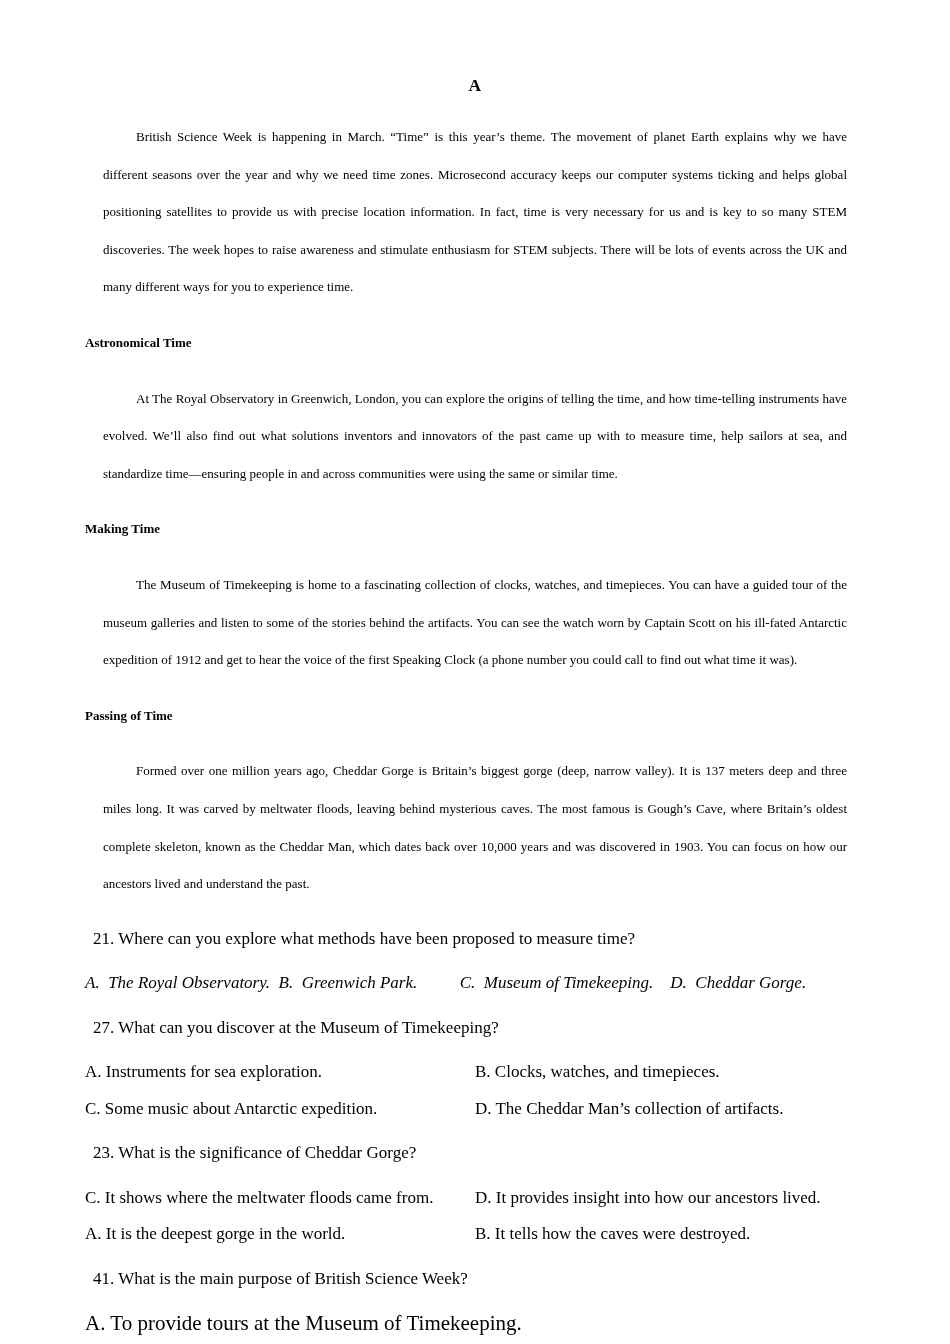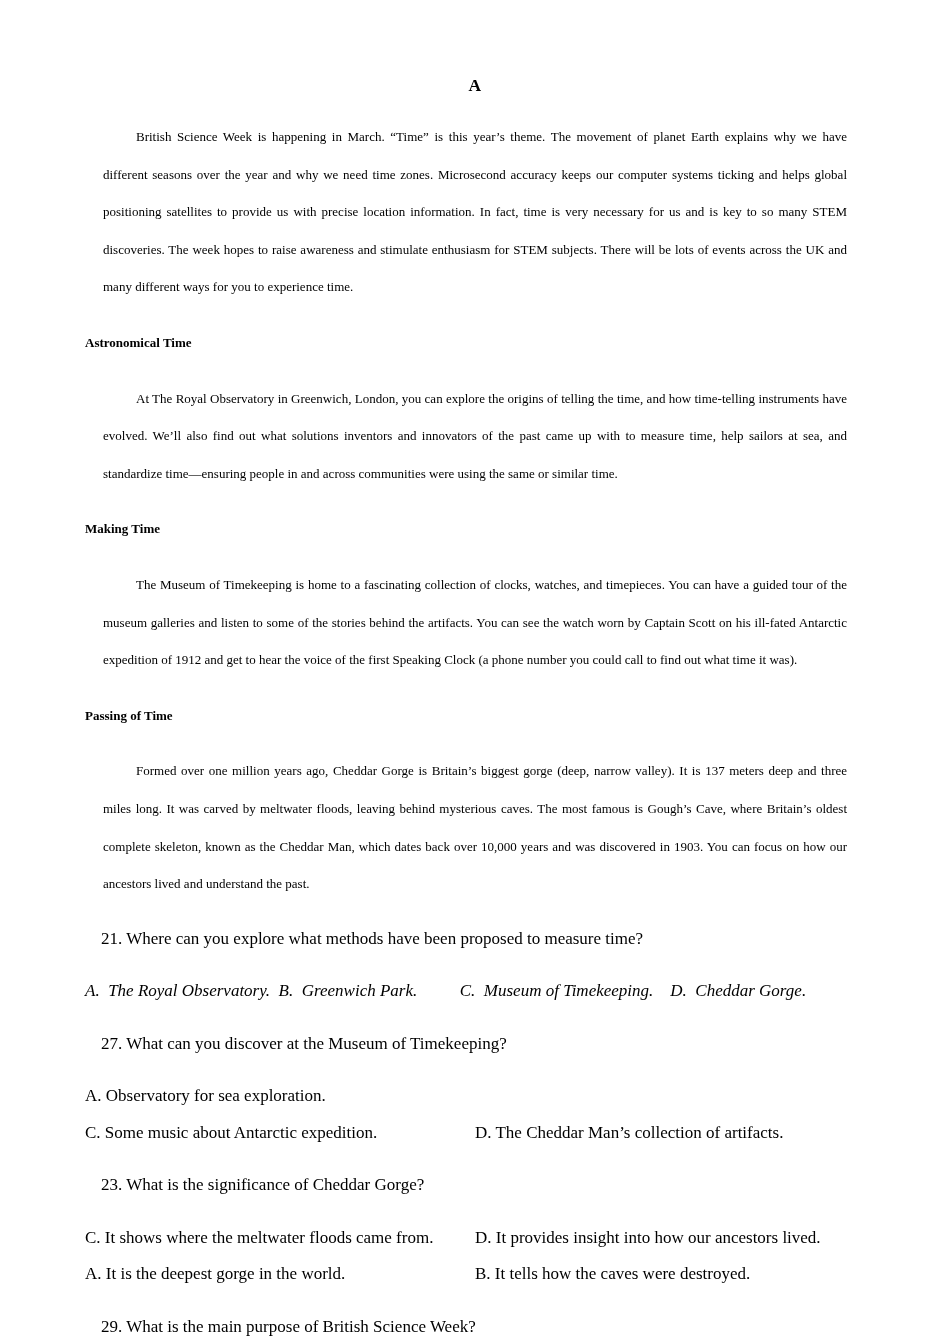--- a/index.html
+++ b/index.html
@@ -43,21 +43,21 @@
     hyphens: none;
   }
   h2.section-heading {
     margin: 0;
     font-size: 13px;
     line-height: 37.6px;
     font-weight: bold;
     text-align: left;
   }
   .question-stem {
-    margin: 16px;
+    margin: 8px;
     font-size: 17px;
     line-height: 36.5px;
     text-align: left;
   }
   .options-inline {
     margin: 0;
     font-size: 17px;
     line-height: 36.5px;
     white-space: pre;
     text-align: left;
@@ -105,39 +105,40 @@
     <p class="body-par">Formed over one million years ago, Cheddar Gorge is Britain’s biggest gorge (deep, narrow valley). It is 137 meters deep and three miles long. It was carved by meltwater floods, leaving behind mysterious caves. The most famous is Gough’s Cave, where Britain’s oldest complete skeleton, known as the Cheddar Man, which dates back over 10,000 years and was discovered in 1903. You can focus on how our ancestors lived and understand the past.</p>
 
     <div class="qblock">
       <p class="question-stem">21.  Where can you explore what methods have been proposed to measure time?</p>
       <p class="options-inline">A.  The Royal Observatory.  B.  Greenwich Park.          C.  Museum of Timekeeping.    D.  Cheddar Gorge.</p>
     </div>
 
     <div class="qblock">
       <p class="question-stem">27.  What can you discover at the Museum of Timekeeping?</p>
       <div class="options-row">
-        <div class="opt-col-a">A.  Observatory for sea exploration.</div>
+        <div class="opt-col-a">A.  Instruments for sea exploration.</div>
+        <div class="opt-col-b">B.  Clocks, watches, and timepieces.</div>
       </div>
       <div class="options-row">
         <div class="opt-col-a">C.  Some music about Antarctic expedition.</div>
         <div class="opt-col-b">D.  The Cheddar Man’s collection of artifacts.</div>
       </div>
     </div>
 
     <div class="qblock">
       <p class="question-stem">23.  What is the significance of Cheddar Gorge?</p>
       <div class="options-row">
         <div class="opt-col-a">C.  It shows where the meltwater floods came from.</div>
         <div class="opt-col-b">D.  It provides insight into how our ancestors lived.</div>
       </div>
       <div class="options-row">
         <div class="opt-col-a">A.  It is the deepest gorge in the world.</div>
         <div class="opt-col-b">B.  It tells how the caves were destroyed.</div>
       </div>
     </div>
 
     <div class="qblock">
-      <p class="question-stem">29.  What is the main purpose of British Science Week?</p>
+      <p class="question-stem">41.  What is the main purpose of British Science Week?</p>
       <p class="options-single">A.  To provide tours at the Museum of Timekeeping.</p>
     </div>
 
   </div>
 </div>
 
 </body></html>

